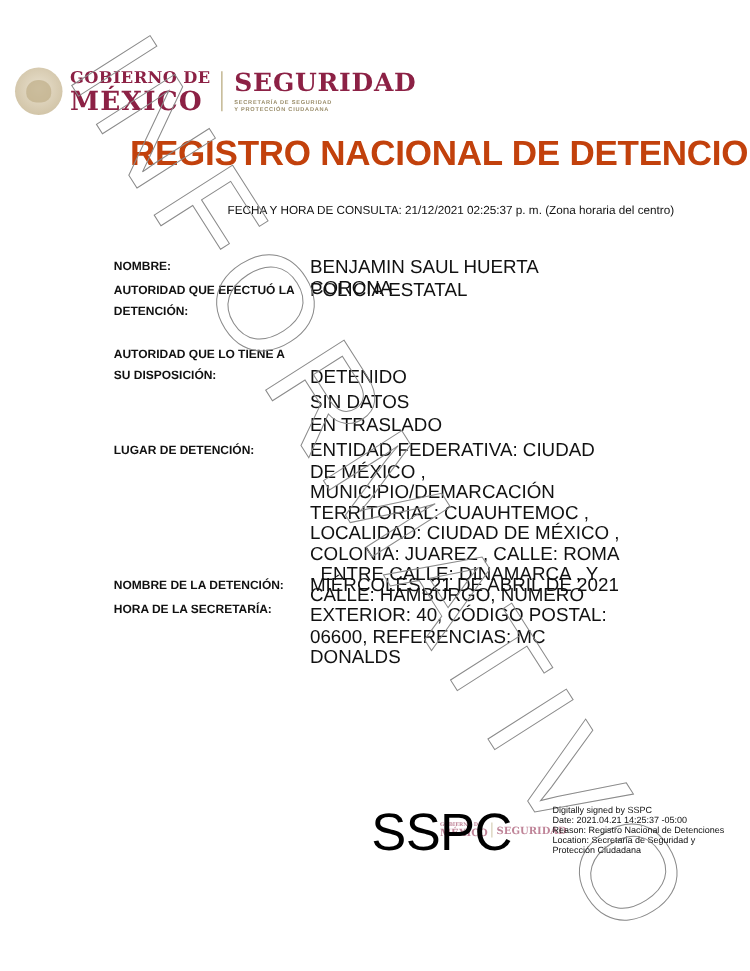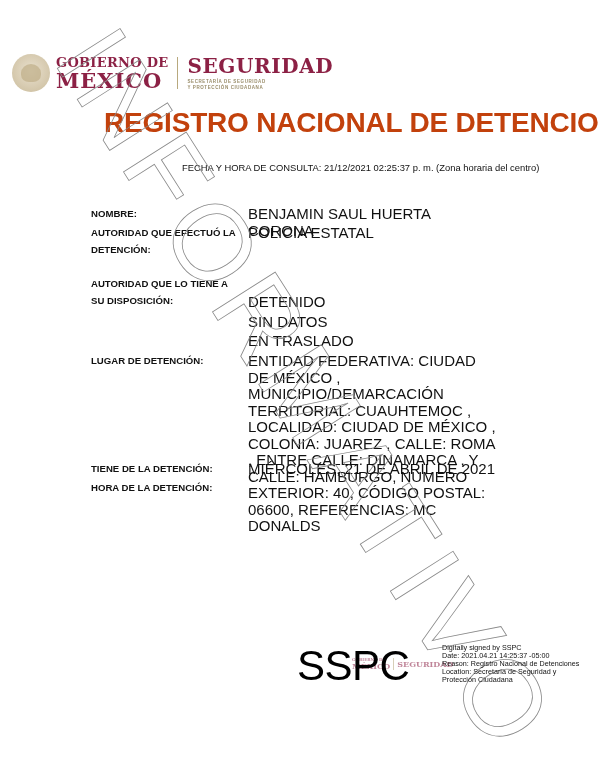--- a/index.html
+++ b/index.html
@@ -221,24 +221,24 @@
 
   <div class="field-value" style="top:282px">DETENIDO</div>
 
   <div class="field-value" style="top:302px">SIN DATOS</div>
 
   <div class="field-value" style="top:321px">EN TRASLADO</div>
 
   <div class="field-label" style="top:341px">LUGAR DE DETENCIÓN:</div>
   <div class="field-value" style="top:341px; width:252px">ENTIDAD FEDERATIVA: CIUDAD DE MÉXICO , MUNICIPIO/DEMARCACIÓN TERRITORIAL: CUAUHTEMOC , LOCALIDAD: CIUDAD DE MÉXICO , COLONIA: JUAREZ , CALLE: ROMA , ENTRE CALLE: DINAMARCA , Y CALLE: HAMBURGO, NÚMERO EXTERIOR: 40, CÓDIGO POSTAL: 06600, REFERENCIAS: MC DONALDS</div>
 
-  <div class="field-label" style="top:449px">TIENE DE LA DETENCIÓN:</div>
+  <div class="field-label" style="top:449px">NOMBRE DE LA DETENCIÓN:</div>
   <div class="field-value" style="top:449px">MIÉRCOLES, 21 DE ABRIL DE 2021</div>
 
-  <div class="field-label" style="top:468px">HORA DE LA DETENCIÓN:</div>
+  <div class="field-label" style="top:468px">HORA DE LA SECRETARÍA:</div>
 
   <svg class="watermark" viewBox="0 0 600 777" xmlns="http://www.w3.org/2000/svg">
     <text x="0" y="0" transform="translate(52,48) rotate(57.5)" font-family="Liberation Sans, sans-serif" font-size="108" letter-spacing="8" fill="none" stroke="#8a8a8a" stroke-width="0.8">INFORMATIVO</text>
   </svg>
 
   <div class="sig-logo">
     <div class="mini-gob">
       <span class="a">GOBIERNO DE</span>
       <span class="b">MÉXICO</span>
     </div>

